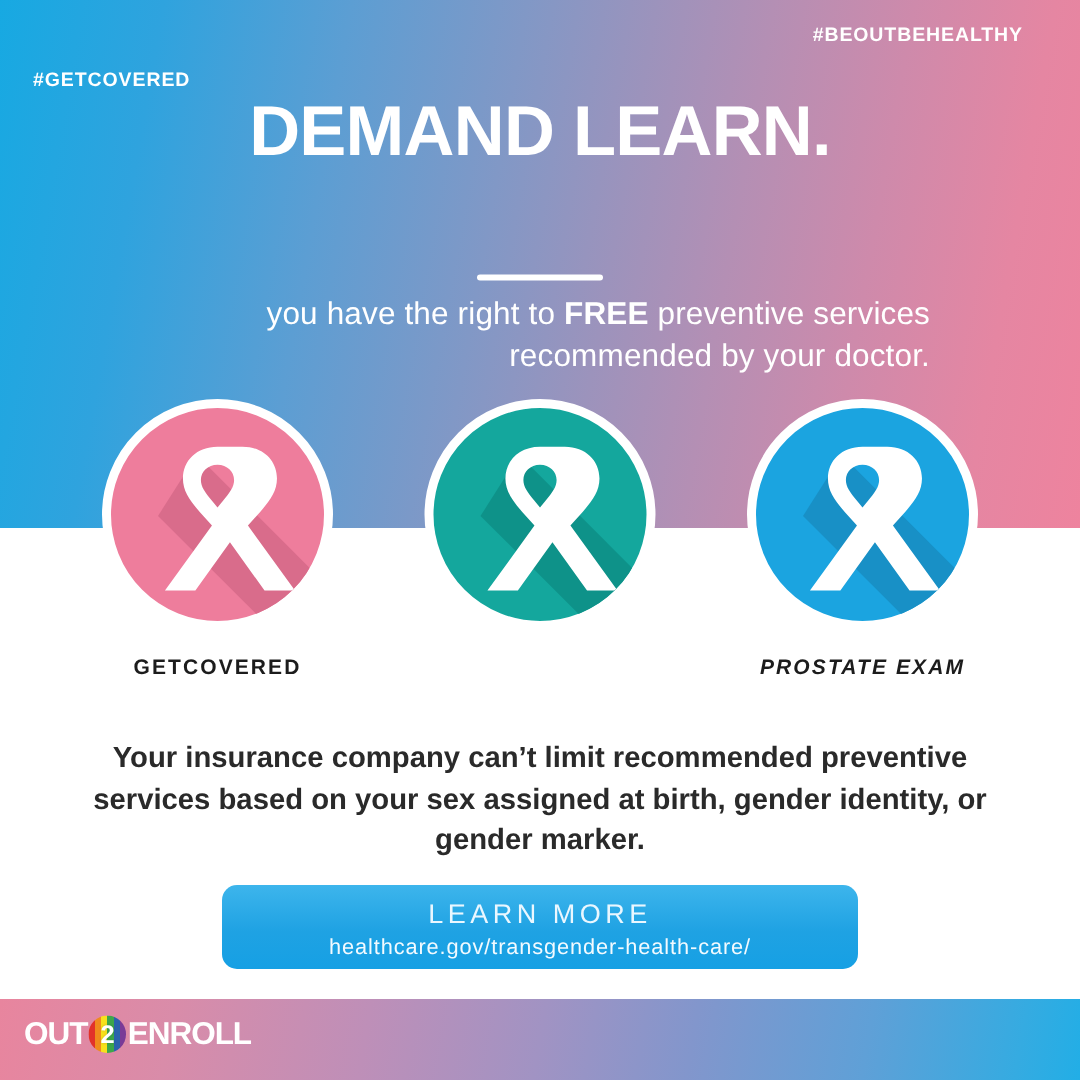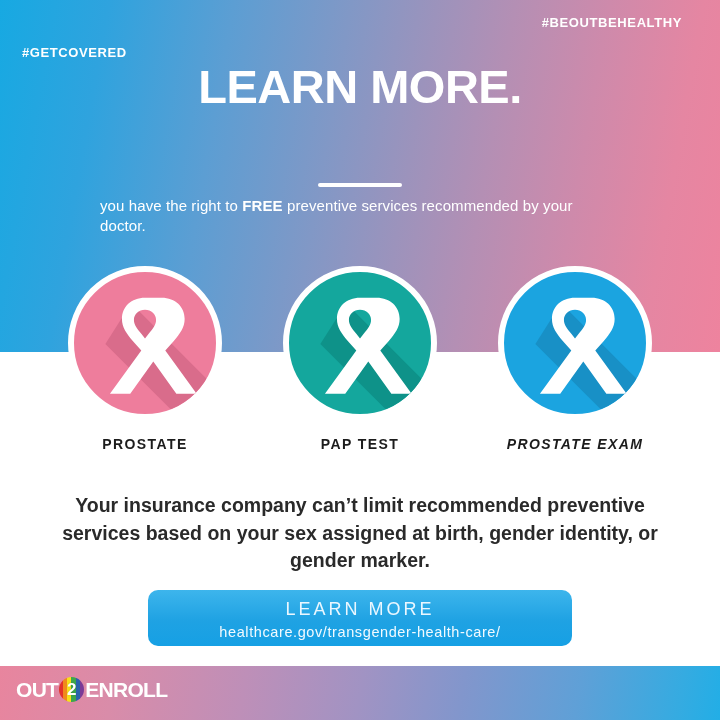--- a/index.html
+++ b/index.html
@@ -49,22 +49,22 @@
     letter-spacing:-0.5px;
   }
   .headline .l2{display:block;}
   .divider{
     position:absolute;left:50%;top:183px;
     width:84px;height:4px;margin-left:-42px;
     background:#ffffff;border-radius:2px;
   }
   .subhead{
     position:absolute;left:100px;top:196px;width:520px;
-    text-align:left;color:#ffffff;
-    font-size:15px;font-weight:300;line-height:1.33;
+    text-align:right;color:#ffffff;
+    font-size:21px;font-weight:300;line-height:1.33;
     letter-spacing:0.1px;
   }
   .subhead b{font-weight:700;}
 
   
   .icon-row{
     position:absolute;left:0;top:266px;width:720px;height:200px;
   }
   .icon-item{
     position:absolute;top:0;width:180px;text-align:center;
@@ -174,51 +174,50 @@
 <div id="poster">
 
   <div class="grad-band"></div>
 
   <div class="hashbar">
     <span class="hash left">#GETCOVERED</span>
     <span class="hash right">#BEOUTBEHEALTHY</span>
   </div>
 
   <div class="headline">
-    <span class="l2">LEARN MORE.</span>
+    <span class="l2">DEMAND LEARN.</span>
   </div>
 
   <div class="divider"></div>
 
   <div class="subhead">
     <span>you have the right to </span><b>FREE</b><span> preventive services recommended by your doctor.</span>
   </div>
 
   <div class="icon-row">
 
     <div class="icon-item i0">
       <div class="circle" style="background:#EE7D9C;">
         <svg viewBox="0 0 154 154">
           <path d="M62 34 L150 122 L150 154 L110 154 L34 78 Z" fill="#D96C8B"></path>
           <path d="M77 28 c-15 0 -25 10 -25 23 0 9 5 16 12 24 l9 10 -34 47 h22 l25 -35 25 35 h22 l-34 -47 9 -10 c7 -8 12 -15 12 -24 0 -13 -10 -23 -25 -23 z
                    M77 41 c7 0 12 5 12 11 0 5 -3 9 -8 15 l-4 5 -4 -5 c-5 -6 -8 -10 -8 -15 0 -6 5 -11 12 -11 z" fill="#ffffff"></path>
         </svg>
       </div>
-      <div class="icon-label">PROSTATE</div>
+      <div class="icon-label">GETCOVERED</div>
     </div>
 
     <div class="icon-item i1">
       <div class="circle" style="background:#14A79D;">
         <svg viewBox="0 0 154 154">
           <path d="M62 34 L150 122 L150 154 L110 154 L34 78 Z" fill="#0E9289"></path>
           <path d="M77 28 c-15 0 -25 10 -25 23 0 9 5 16 12 24 l9 10 -34 47 h22 l25 -35 25 35 h22 l-34 -47 9 -10 c7 -8 12 -15 12 -24 0 -13 -10 -23 -25 -23 z
                    M77 41 c7 0 12 5 12 11 0 5 -3 9 -8 15 l-4 5 -4 -5 c-5 -6 -8 -10 -8 -15 0 -6 5 -11 12 -11 z" fill="#ffffff"></path>
         </svg>
       </div>
-      <div class="icon-label">PAP TEST</div>
     </div>
 
     <div class="icon-item i2">
       <div class="circle" style="background:#1BA4E0;">
         <svg viewBox="0 0 154 154">
           <path d="M62 34 L150 122 L150 154 L110 154 L34 78 Z" fill="#1890C6"></path>
           <path d="M77 28 c-15 0 -25 10 -25 23 0 9 5 16 12 24 l9 10 -34 47 h22 l25 -35 25 35 h22 l-34 -47 9 -10 c7 -8 12 -15 12 -24 0 -13 -10 -23 -25 -23 z
                    M77 41 c7 0 12 5 12 11 0 5 -3 9 -8 15 l-4 5 -4 -5 c-5 -6 -8 -10 -8 -15 0 -6 5 -11 12 -11 z" fill="#ffffff"></path>
         </svg>
       </div>

